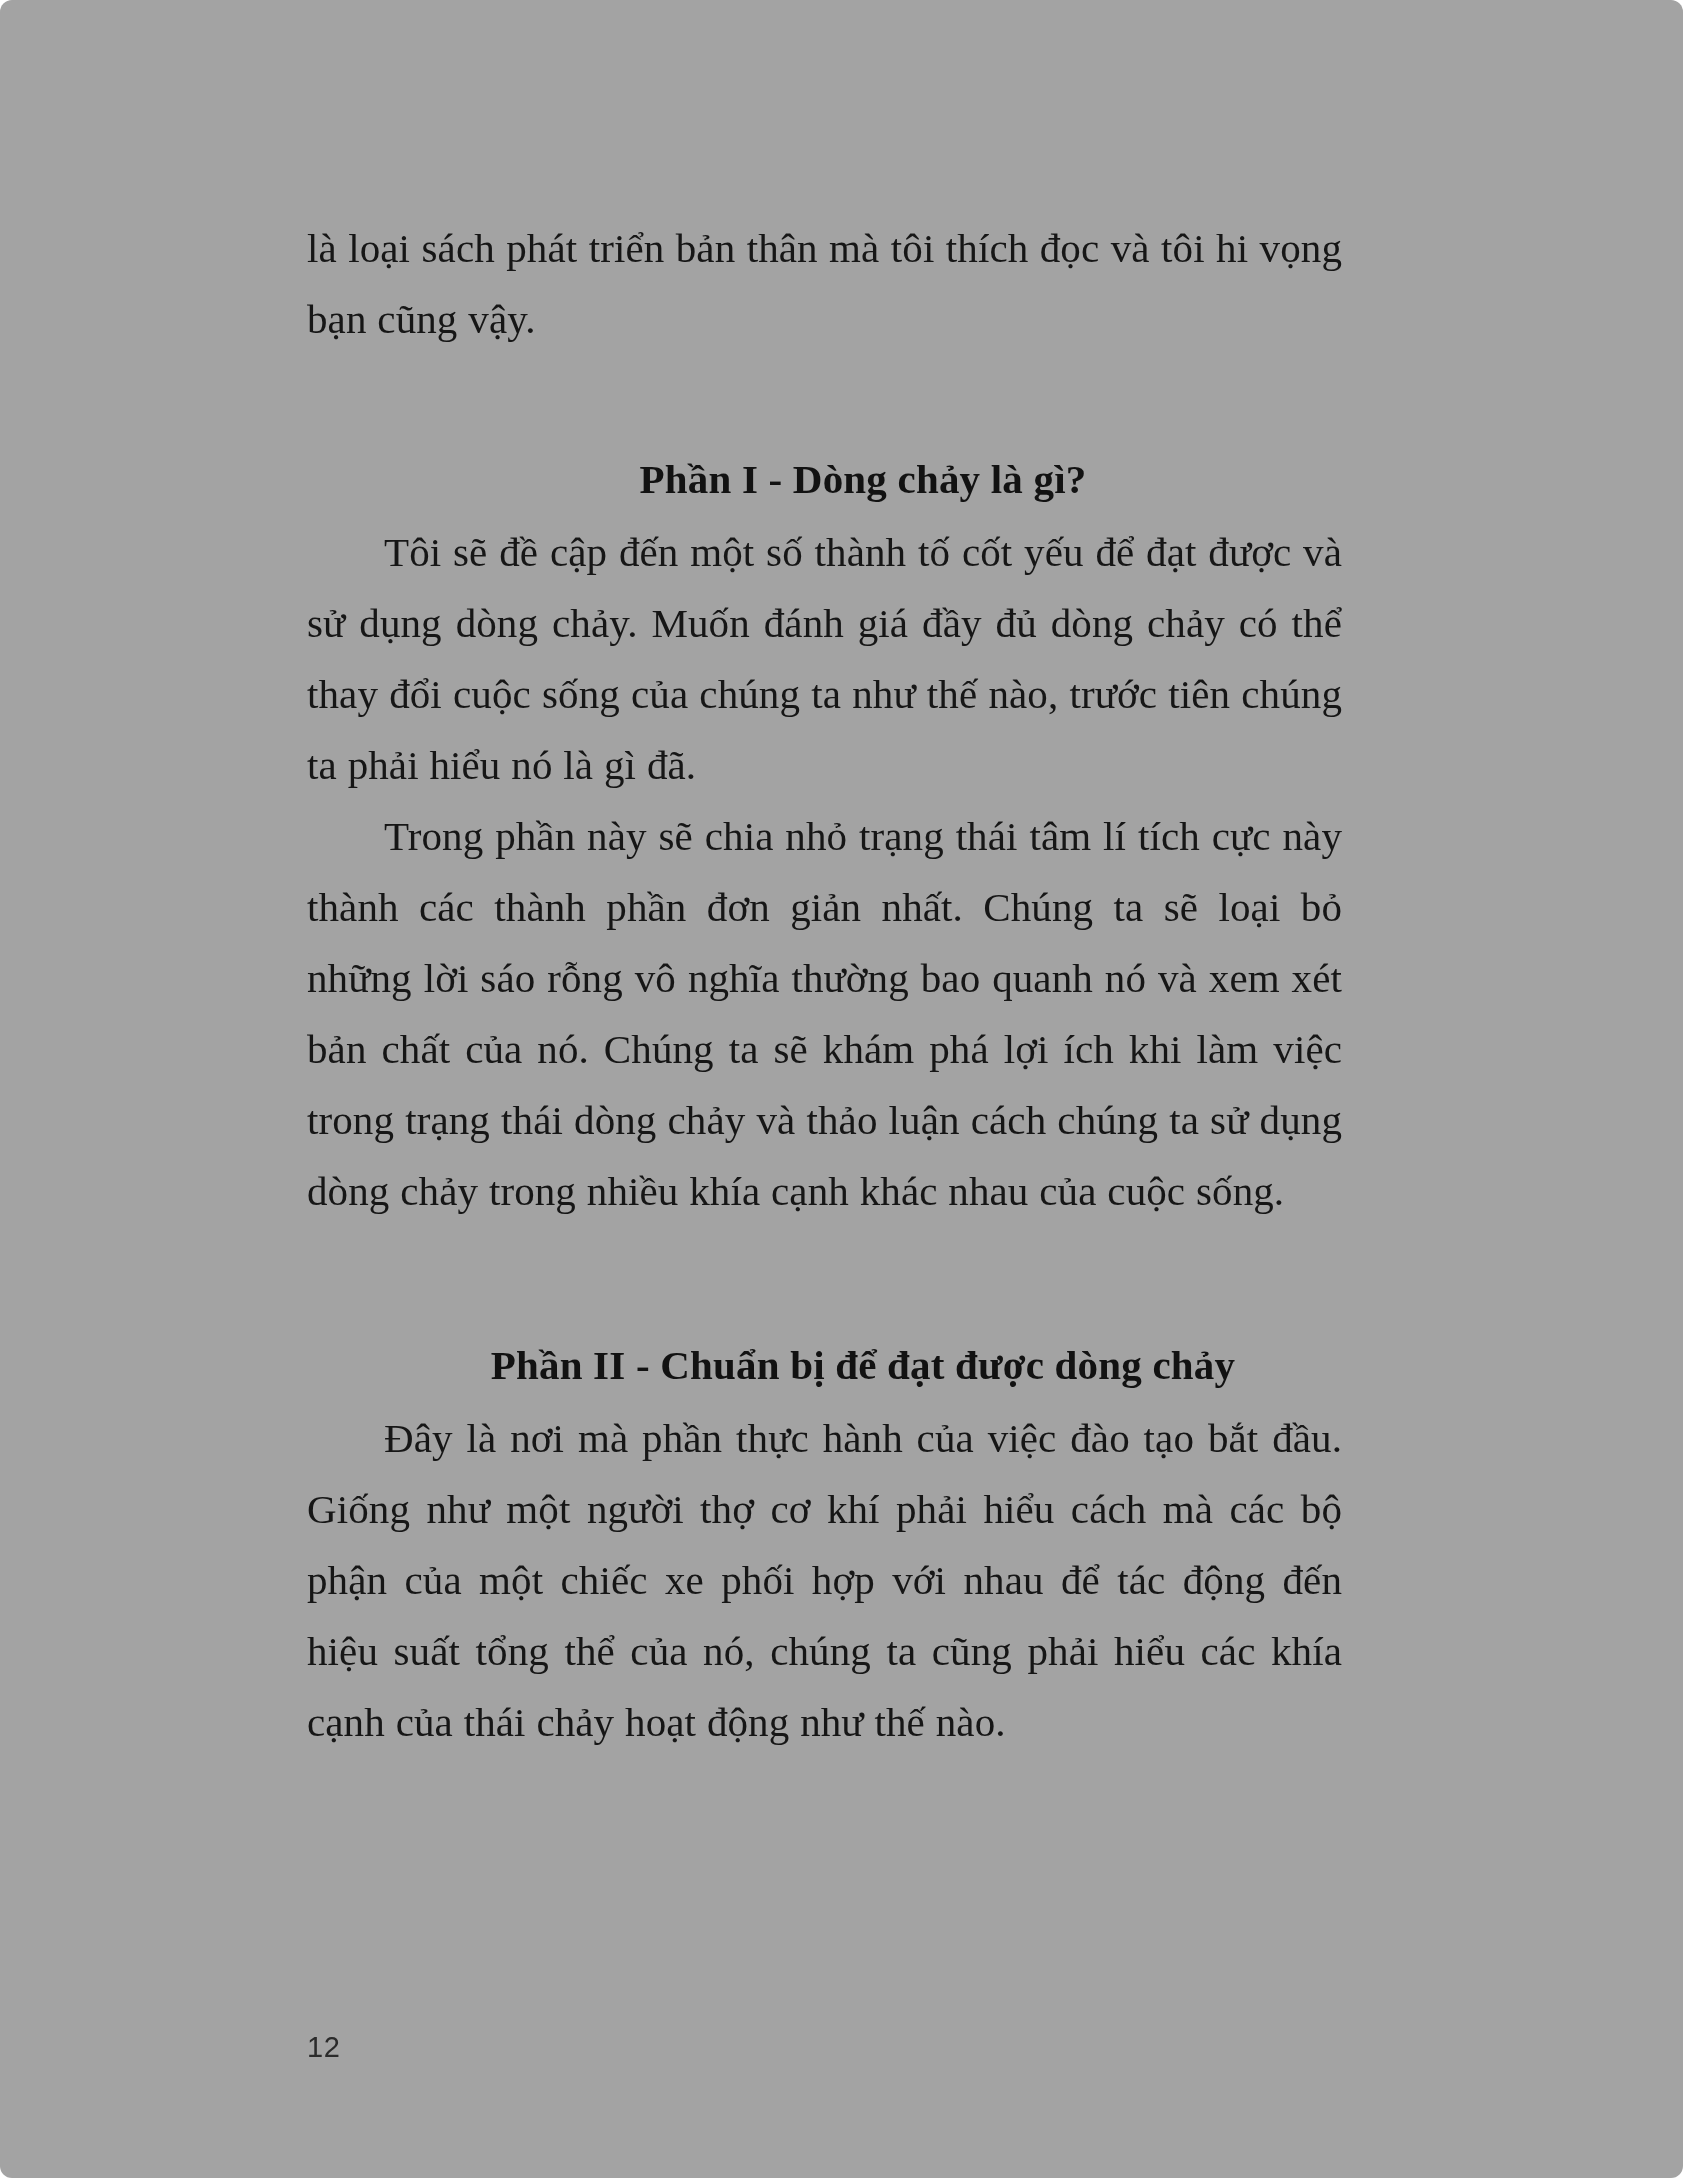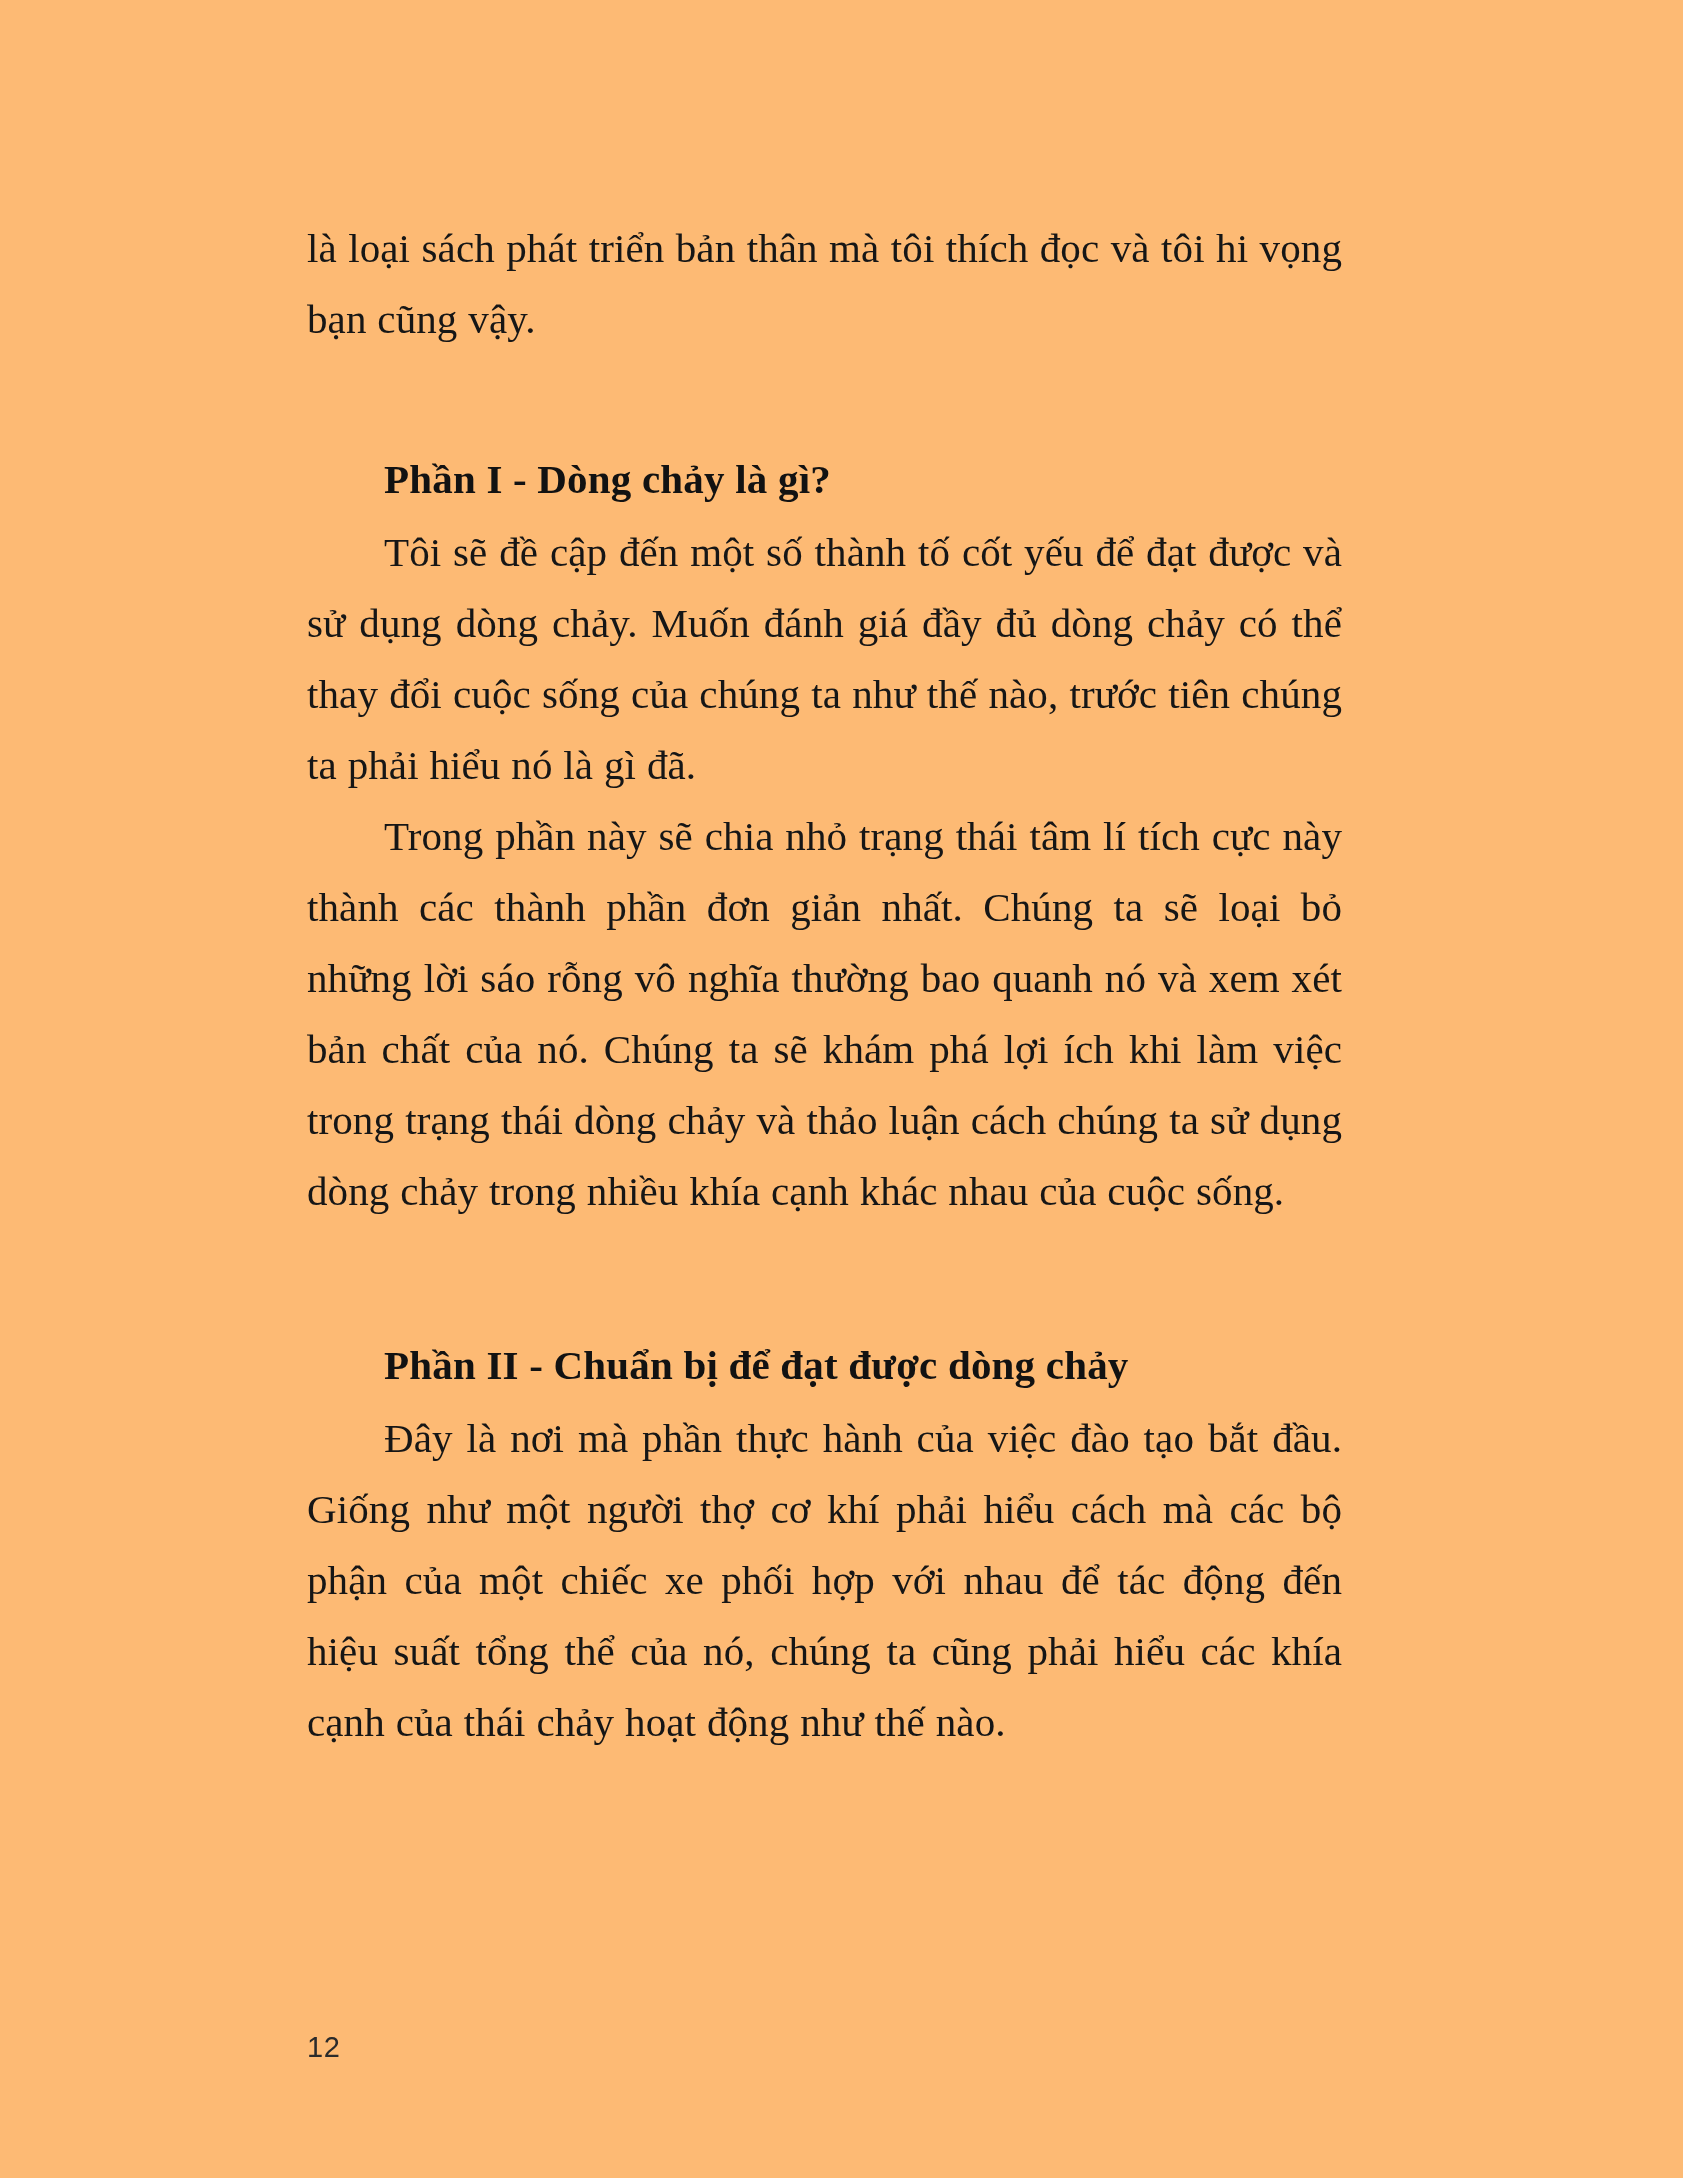--- a/index.html
+++ b/index.html
@@ -11,21 +11,22 @@
     width: 1683px;
     height: 2178px;
     font-family: "Liberation Serif", "DejaVu Serif", serif;
     color: #1a1a1a;
     position: relative;
     overflow: hidden;
   }
   .page {
     position: absolute;
     inset: 0;
-    background: #fdba74;
+    background: #a3a3a3;
+    border-radius: 12px;
   }
   .content {
     position: absolute;
     left: 307px;
     top: 213px;
     width: 1035px;
   }
   .para {
     font-size: 41px;
     line-height: 71px;
@@ -43,20 +44,21 @@
   .gap-heading-before-2 { height: 107px; }
   .gap-after-heading { height: 6px; }
   .heading {
     font-size: 41px;
     font-weight: bold;
     line-height: 63px;
     margin: 0;
     padding-left: 77px;
     color: #121212;
     letter-spacing: 0.2px;
+    text-align: center;
   }
   .page-number {
     position: absolute;
     left: 307px;
     top: 2025px;
     font-family: "Liberation Sans", "DejaVu Sans", sans-serif;
     font-size: 29px;
     color: #2b2b2b;
     letter-spacing: 0.5px;
     margin-top: 6px;

